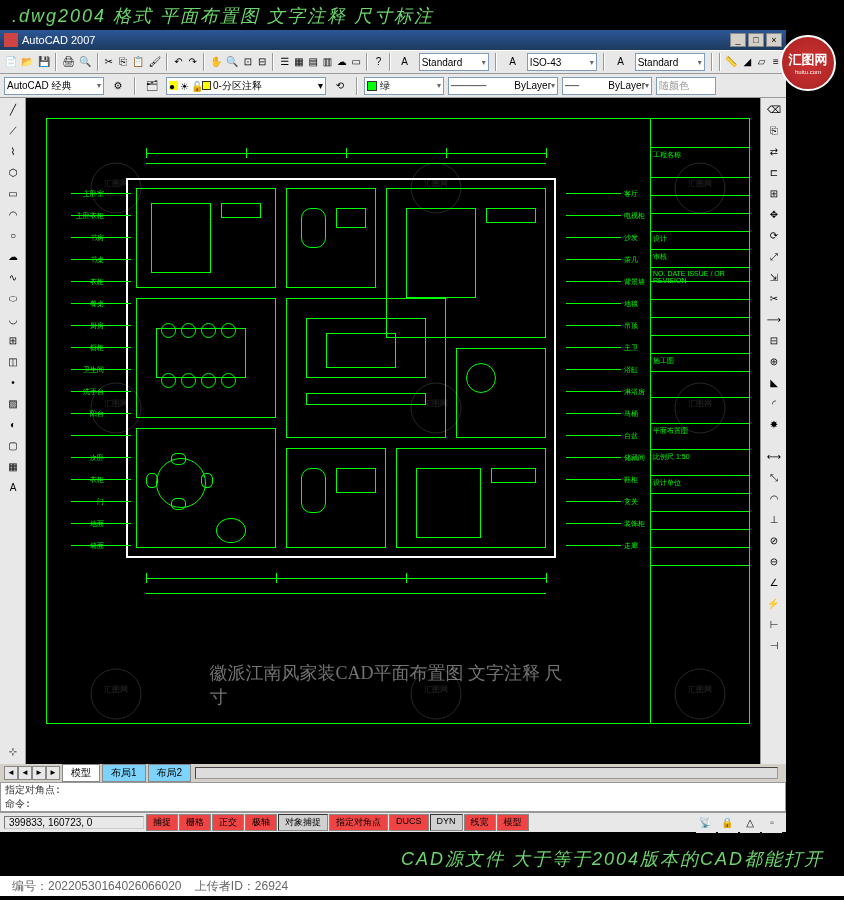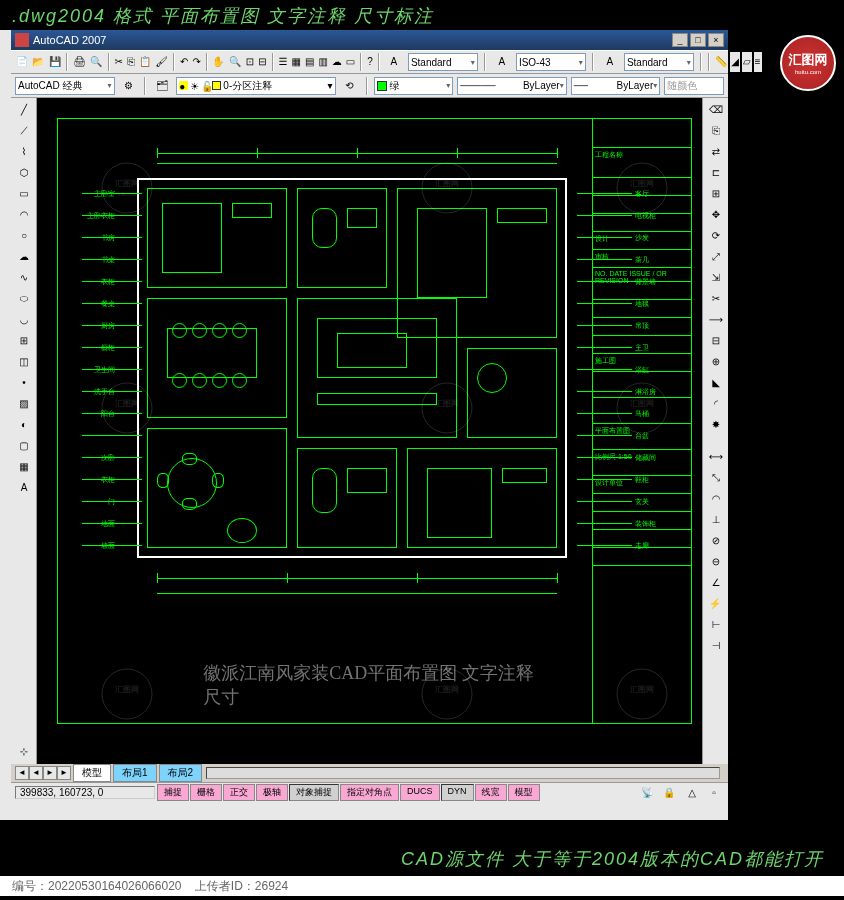--- a/index.html
+++ b/index.html
@@ -1,30 +1,30 @@
 <!DOCTYPE html>
 <html><head>
 <meta charset="utf-8">
 <style>
 * { margin:0; padding:0; box-sizing:border-box; }
 body { width:844px; height:900px; background:#000; font-family:"Microsoft YaHei",SimSun,Arial,sans-serif; overflow:hidden; position:relative; }
 .top-banner { height:30px; background:#000; color:#6dd66d; font-size:18px; font-style:italic; padding:4px 12px; letter-spacing:2px; }
-.app-window { position:relative; width:728px; height:790px; background:#e8e8e8;padding-left:11px; }
+.app-window { position:relative; width:786px; height:790px; background:#e8e8e8; }
 .titlebar { height:20px; background:linear-gradient(#2b5797,#1e3a5f); color:#fff; font-size:11px; display:flex; align-items:center; padding:0 4px; }
 .titlebar .icon { width:14px; height:14px; background:#c44; margin-right:4px; }
 .titlebar-buttons { margin-left:auto; display:flex; gap:2px; }
 .titlebar-buttons span { width:16px; height:14px; background:#d4d0c8; border:1px solid #888; font-size:9px; text-align:center; line-height:12px; color:#000; }
 .menubar { height:18px; background:#e8e8e8; display:flex; font-size:11px; color:#333; padding:2px 4px; gap:2px; }
 .menubar span { padding:0 4px; cursor:pointer; }
 .toolbar { height:24px; background:#e8e8e8; border-top:1px solid #fff; border-bottom:1px solid #999; display:flex; align-items:center; padding:0 4px; gap:2px; }
 .tbtn { width:20px; height:20px; background:#e8e8e8; border:1px solid transparent; font-size:10px; text-align:center; line-height:18px; cursor:pointer; }
 .tsep { width:2px; height:18px; border-left:1px solid #999; border-right:1px solid #fff; margin:0 2px; }
 .tcombo { height:18px; background:#fff; border:1px solid #7f9db9; font-size:10px; padding:0 2px; display:flex; align-items:center; }
 .tcombo .arrow { margin-left:auto; font-size:8px; color:#666; }
-.toolbar2 { height:24px; background:#e8e8e8; border-bottom:1px solid #999; display:flex; align-items:center; padding:0 4px; gap:4px;justify-content:space-between; }
+.toolbar2 { height:24px; background:#e8e8e8; border-bottom:1px solid #999; display:flex; align-items:center; padding:0 4px; gap:4px; }
 .layerbox { width:160px; height:18px; background:#fff; border:1px solid #7f9db9; font-size:10px; display:flex; align-items:center; padding:0 2px; }
 .layerbox .sq { width:9px; height:9px; margin-right:2px; }
 .workspace { display:flex; height:666px; }
 .leftbar { width:26px; background:#e8e8e8; border-right:1px solid #999; display:flex; flex-direction:column; padding:2px; gap:1px; }
 .leftbar .tbtn { width:22px; height:20px; }
 .drawing-area { flex:1; background:#000; position:relative; overflow:hidden; }
 .rightbar { width:26px; background:#e8e8e8; border-left:1px solid #999; display:flex; flex-direction:column; padding:2px; gap:1px; }
 .rightbar .tbtn { width:22px; height:20px; }
 .drawing-frame { position:absolute; top:20px; left:20px; right:10px; bottom:40px; border:1px solid #0f0; }
 .titleblock { position:absolute; top:20px; right:10px; width:100px; bottom:40px; border-left:1px solid #0f0; }
@@ -39,21 +39,21 @@
 .drawing-title { position:absolute; bottom:55px; left:50%; transform:translateX(-50%); font-size:18px; color:#737373; font-family:SimSun; }
 .tabs { height:18px; background:#d4d0c8; display:flex; align-items:center; font-size:10px; padding:0 4px; }
 .tabs .nav { display:flex; gap:0; }
 .tabs .nav span { width:14px; height:14px; border:1px solid #888; text-align:center; line-height:12px; background:#e8e8e8; font-size:8px; }
 .tabs .tab { padding:1px 8px; background:#fff; border:1px solid #888; margin-left:2px; }
 .tabs .tab.inactive { background:#7dd3fc; }
 .cmdline { background:#fff; border:1px solid #999; }
 .cmdline-row { height:14px; font-size:10px; padding:0 4px; color:#333; font-family:monospace; }
 .statusbar { height:20px; background:#e8e8e8; border-top:1px solid #999; display:flex; align-items:center; font-size:10px; padding:0 4px; gap:2px; }
 .statusbar .coords { width:140px; padding:0 4px; border:1px inset #ccc; }
-.statusbar .sbtn { padding:1px 6px; border:1px solid #888; background:#f9a8d4; font-size:9px; }
+.statusbar .sbtn { padding:1px 6px; border:1px solid #888; background:#ef4444; font-size:9px; }
 .statusbar .sbtn.active { border:1px inset #888; background:#d0d0d0; }
 .bottom-banner { position:absolute; bottom:28px; left:0; right:0; height:28px; background:#000; color:#6dd66d; font-size:18px; font-style:italic; text-align:right; padding:3px 20px; letter-spacing:2px; }
 .meta-info { position:absolute; bottom:4px; left:0; right:0; height:20px; background:#fff; color:#666; font-size:12px; padding:2px 12px; }
 .watermark { position:absolute; width:60px; height:60px; opacity:0.15; pointer-events:none; }
 .watermark svg circle { stroke:#fff; fill:none; }
 .watermark-text { font-size:8px; fill:#fff; }
 </style>
 </head>
 <body>
 
@@ -430,20 +430,24 @@
         <span>◄</span>
         <span>►</span>
         <span>►</span>
       </div>
     <div class="tab">模型</div>
     <div class="tab inactive">布局1</div>
     <div class="tab inactive">布局2</div>
     <div style="flex:1;height:12px;background:#ddd;margin:0 4px;border:1px inset #999"></div>
   </div>
 
+  <div class="cmdline">
+    <div class="cmdline-row">指定对角点:</div>
+    <div class="cmdline-row">命令:</div>
+  </div>
 
   <div class="statusbar">
     <div class="coords">399833, 160723, 0</div>
     <div id="sbuttons" style="display:flex;gap:1px">
         <div class="sbtn">捕捉</div>
         <div class="sbtn">栅格</div>
         <div class="sbtn">正交</div>
         <div class="sbtn">极轴</div>
         <div class="sbtn active">对象捕捉</div>
         <div class="sbtn">指定对角点</div>

